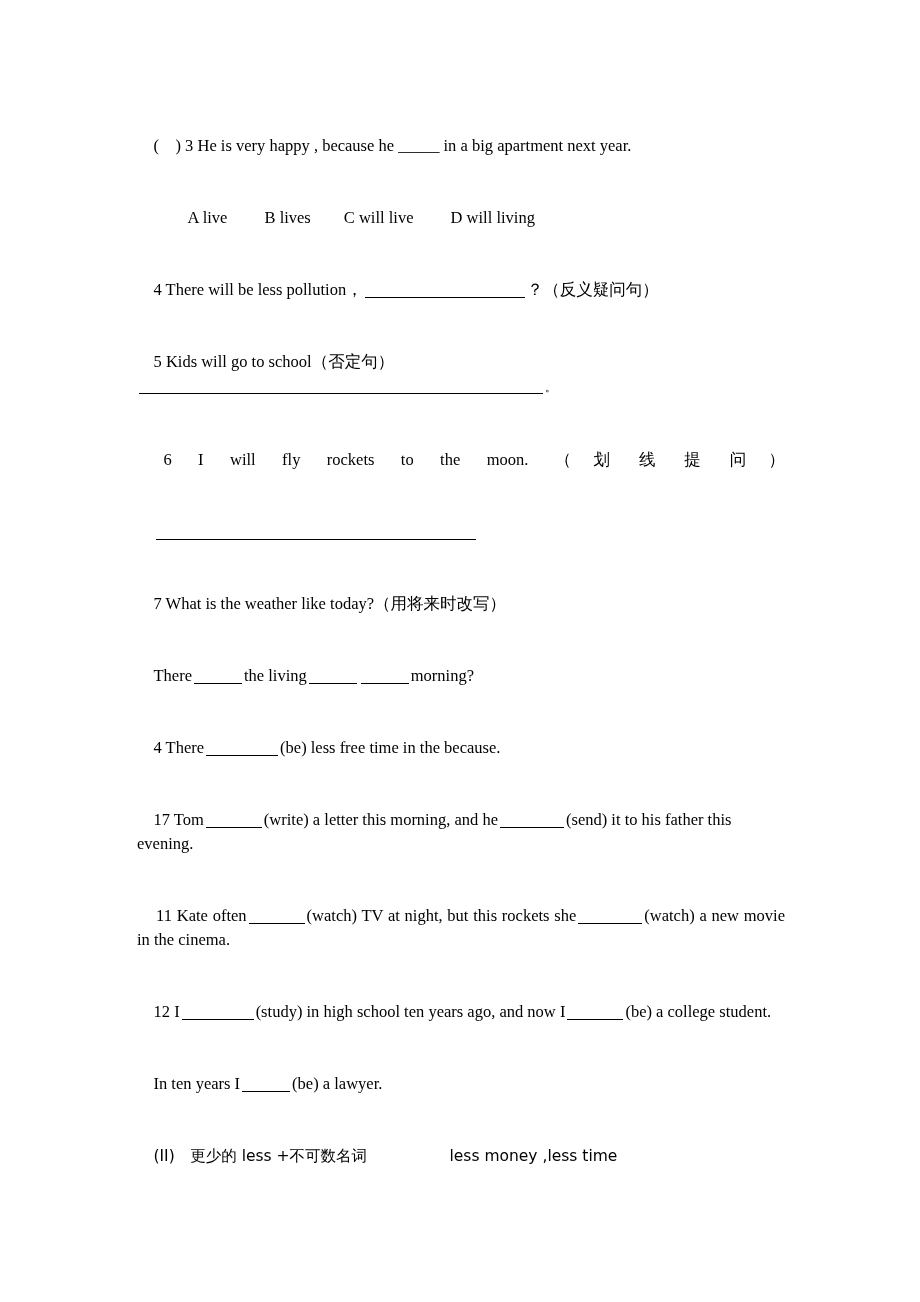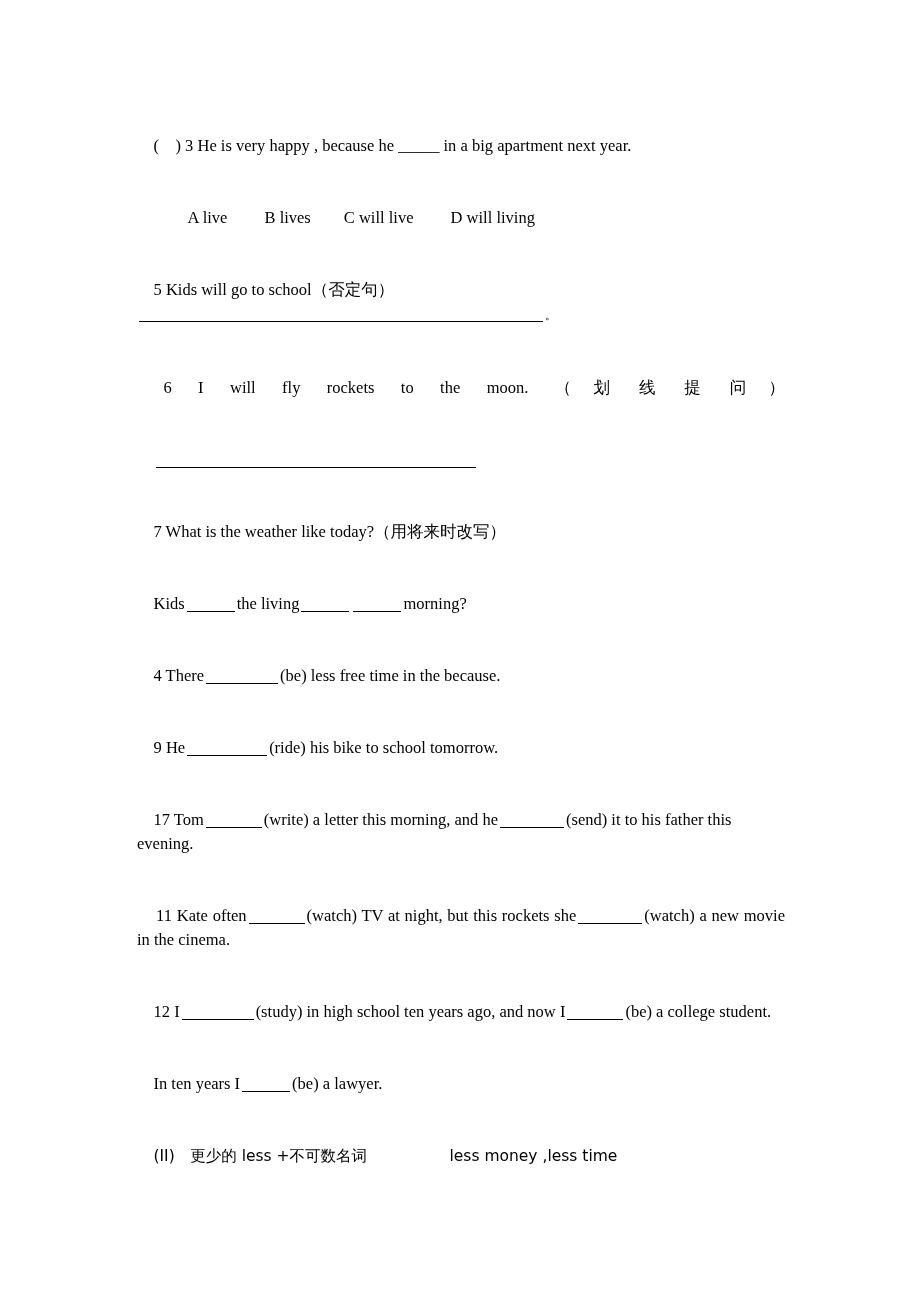--- a/index.html
+++ b/index.html
@@ -64,46 +64,46 @@
 <div id="page">
 
 
   <div class="ln">
     <span>(　) 3 He is very happy , because he _____ in a big apartment next year.</span>
   </div>
   <div class="ln ind-a">
     <span>A live　　 B lives　　C will live　　 D will living</span>
   </div>
 
+  <div class="ln">
+    <span>4 There will be less pollution，</span><span class="blank b20"></span><span>？（反义疑问句）</span>
+  </div>
 
   <div class="ln">
     <span>5 Kids will go to school（否定句）</span><span class="blank b50"></span><span class="cjk" style="font-size:11px;">。</span>
   </div>
 
   <div class="ln just">
     <span>6    I    will    fly    rockets    to    the    moon.    （   划    线    提    问   ）</span>
   </div>
   <div class="ln">
     <span class="blank b40"></span>
   </div>
 
   <div class="ln">
     <span>7 What is the weather like today?（用将来时改写）</span>
   </div>
   <div class="ln">
-    <span>Kids</span><span class="blank b6"></span><span>the living</span><span class="blank b6"></span><span class="blank b6"></span><span>morning?</span>
+    <span>There</span><span class="blank b6"></span><span>the living</span><span class="blank b6"></span><span class="blank b6"></span><span>morning?</span>
   </div>
 
   <div class="ln">
     <span>4 There</span><span class="blank b9"></span><span>(be) less free time in the because.</span>
   </div>
 
-  <div class="ln">
-    <span>9 He</span><span class="blank b10"></span><span>(ride) his bike to school tomorrow.</span>
-  </div>
 
   <div class="ln">
     <span>17 Tom</span><span class="blank b7"></span><span>(write) a letter this morning, and he</span><span class="blank b8"></span><span>(send) it to his father this evening.</span>
   </div>
 
   <div class="ln just-para">
     <span>11 Kate often</span><span class="blank b7"></span><span>(watch) TV at night, but this rockets she</span><span class="blank b8"></span><span>(watch) a new movie in the cinema.</span>
   </div>
 
   <div class="ln just-para">

